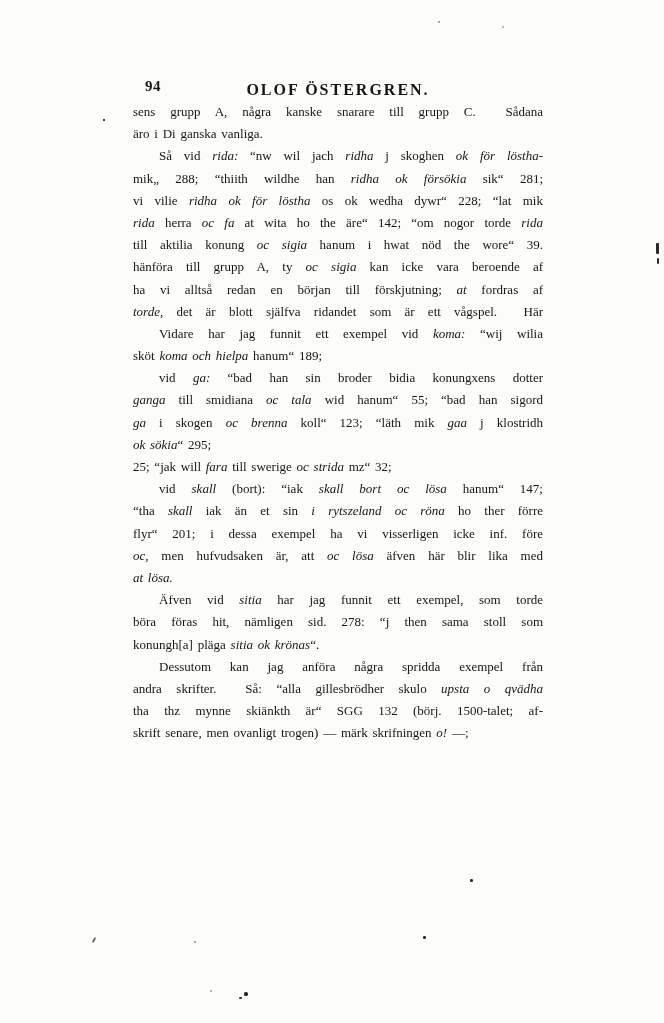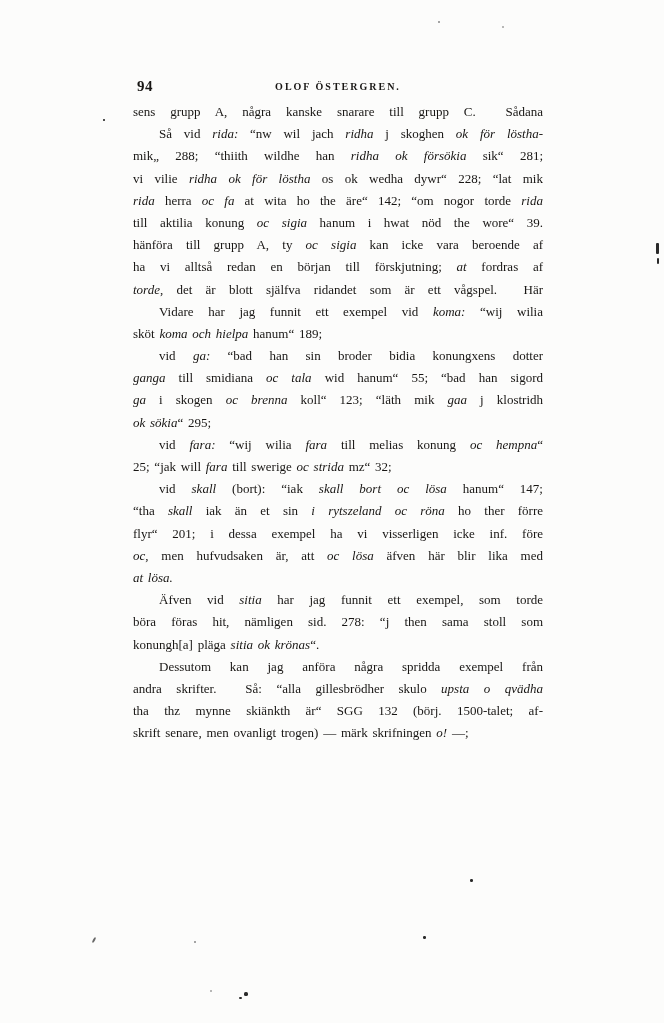--- a/index.html
+++ b/index.html
@@ -8,27 +8,27 @@
     width:664px;height:1023px;
     margin:0 auto;
     background:#fcfcfb;
     color:#181614;
     font-family:"Liberation Serif","DejaVu Serif",serif;
     overflow:hidden;
     border-bottom:2px solid #d8d8d4;
   }
   .header{position:absolute;left:133px;top:78px;width:410px;height:18px;}
   .pagenum{
-    position:absolute;left:4px;top:0;
+    position:absolute;left:12px;top:0;
     font-size:15px;font-weight:bold;letter-spacing:.5px;
   }
   .running{
     position:absolute;left:0;right:0;top:3px;
     text-align:center;
-    font-size:10px;font-weight:bold;letter-spacing:2px;
+    font-size:16px;font-weight:bold;letter-spacing:2px;
   }
   .body{position:absolute;left:133px;top:101px;width:410px;}
   .para{margin:0;padding:0;}
   .line{
     font-size:13px;
     line-height:22.2px;height:22.2px;
     word-spacing:1.5px;
     text-align:left;
     overflow:visible;
   }
@@ -43,20 +43,21 @@
 <div class="page">
 
   <div class="header">
     <div class="pagenum">94</div>
     <div class="running">OLOF ÖSTERGREN.</div>
   </div>
 
   <div class="body">
       <div class="para">
         <div class="line just"><span>sens grupp A, några kanske snarare till grupp C.&nbsp; Sådana</span></div>
+        <div class="line"><span>äro i Di ganska vanliga.</span></div>
       </div>
       <div class="para">
         <div class="line just indent"><span>Så vid </span><span class="it">rida:</span><span> “nw wil jach </span><span class="it">ridha</span><span> j skoghen </span><span class="it">ok för löstha-</span></div>
         <div class="line just"><span>mik„ 288; “thiith wildhe han </span><span class="it">ridha ok försökia</span><span> sik“ 281;</span></div>
         <div class="line just"><span>vi vilie </span><span class="it">ridha ok för löstha</span><span> os ok wedha dywr“ 228; “lat mik</span></div>
         <div class="line just"><span class="it">rida</span><span> herra </span><span class="it">oc fa</span><span> at wita ho the äre“ 142; “om nogor torde </span><span class="it">rida</span></div>
         <div class="line just"><span>till aktilia konung </span><span class="it">oc sigia</span><span> hanum i hwat nöd the wore“ 39.</span></div>
         <div class="line just"><span>hänföra till grupp A, ty </span><span class="it">oc sigia</span><span> kan icke vara beroende af</span></div>
         <div class="line just"><span>ha vi alltså redan en början till förskjutning; </span><span class="it">at</span><span> fordras af</span></div>
         <div class="line just"><span class="it">torde</span><span>, det är blott själfva ridandet som är ett vågspel.&nbsp; Här</span></div>
@@ -65,21 +66,20 @@
         <div class="line just indent"><span>Vidare har jag funnit ett exempel vid </span><span class="it">koma:</span><span> “wij wilia</span></div>
         <div class="line"><span>sköt </span><span class="it">koma och hielpa</span><span> hanum“ 189;</span></div>
       </div>
       <div class="para">
         <div class="line just indent"><span>vid </span><span class="it">ga:</span><span> “bad han sin broder bidia konungxens dotter</span></div>
         <div class="line just"><span class="it">ganga</span><span> till smidiana </span><span class="it">oc tala</span><span> wid hanum“ 55; “bad han sigord</span></div>
         <div class="line just"><span class="it">ga</span><span> i skogen </span><span class="it">oc brenna</span><span> koll“ 123; “läth mik </span><span class="it">gaa</span><span> j klostridh</span></div>
         <div class="line"><span class="it">ok sökia</span><span>“ 295;</span></div>
       </div>
       <div class="para">
-        <div class="line just indent"><span>vid </span><span class="it">fara:</span><span> “wij wilia </span><span class="it">fara</span><span> till melias konung </span><span class="it">oc hempna</span><span>“</span></div>
         <div class="line"><span>25; “jak will </span><span class="it">fara</span><span> till swerige </span><span class="it">oc strida</span><span> mz“ 32;</span></div>
       </div>
       <div class="para">
         <div class="line just indent"><span>vid </span><span class="it">skall</span><span> (bort): “iak </span><span class="it">skall bort oc lösa</span><span> hanum“ 147;</span></div>
         <div class="line just"><span>“tha </span><span class="it">skall</span><span> iak än et sin </span><span class="it">i rytszeland oc röna</span><span> ho ther förre</span></div>
         <div class="line just"><span>flyr“ 201; i dessa exempel ha vi visserligen icke inf. före</span></div>
         <div class="line just"><span class="it">oc</span><span>, men hufvudsaken är, att </span><span class="it">oc lösa</span><span> äfven här blir lika med</span></div>
         <div class="line"><span class="it">at lösa.</span></div>
       </div>
       <div class="para">

